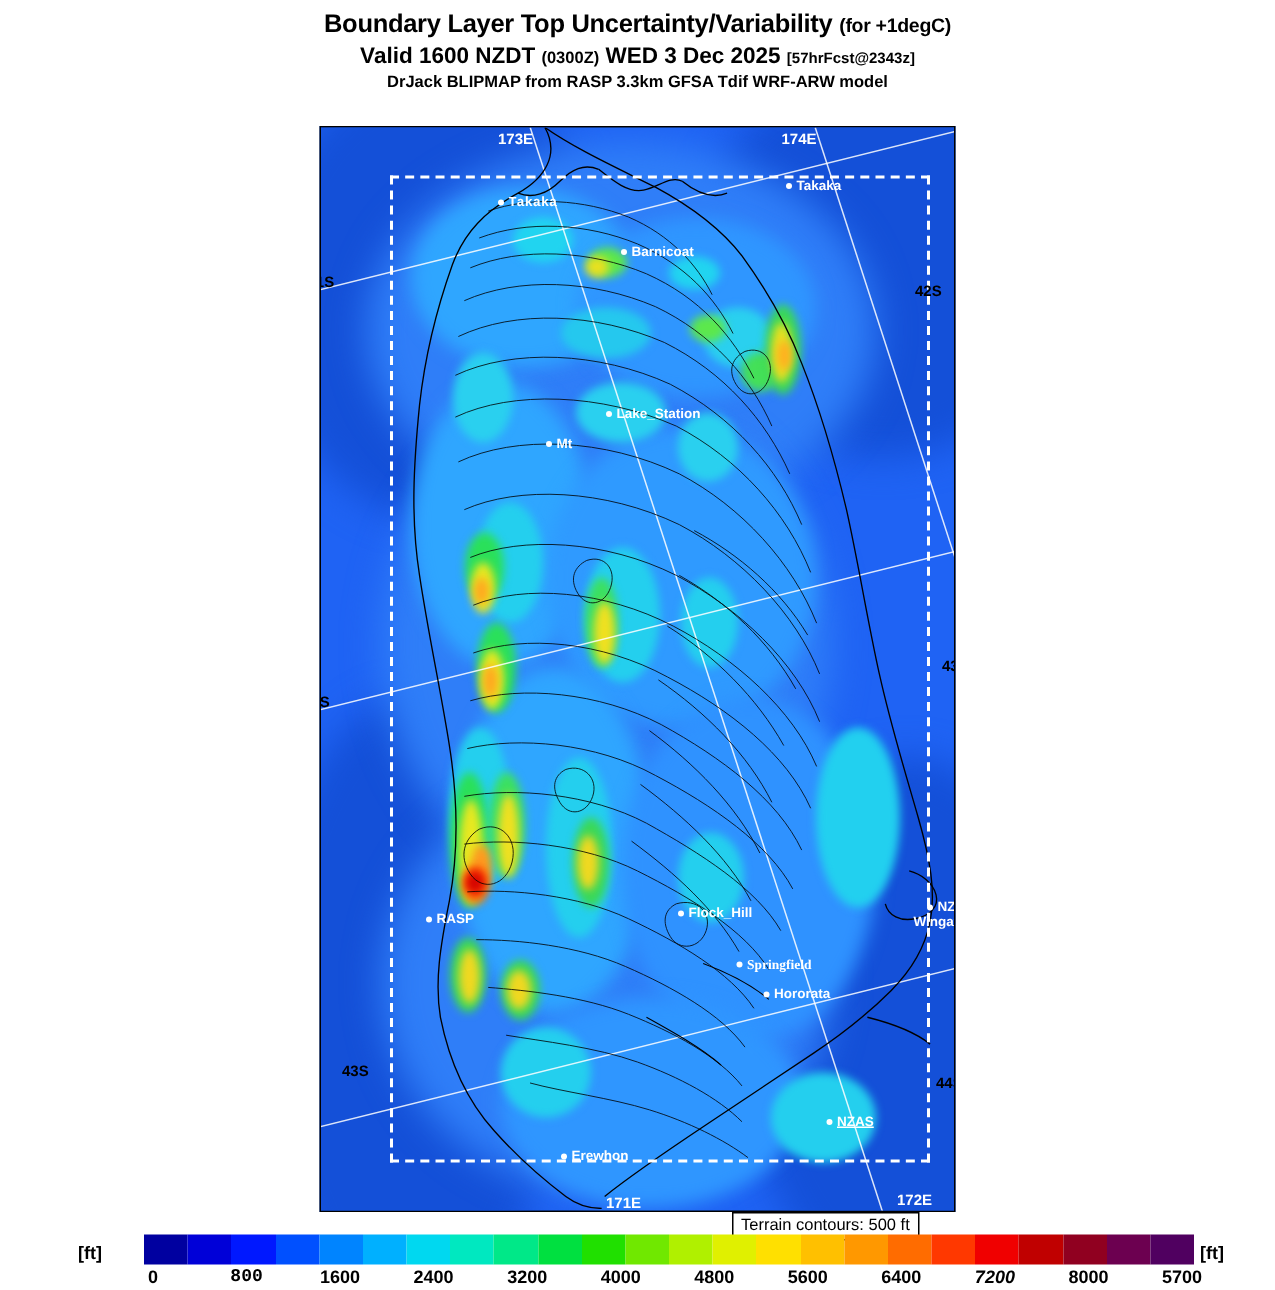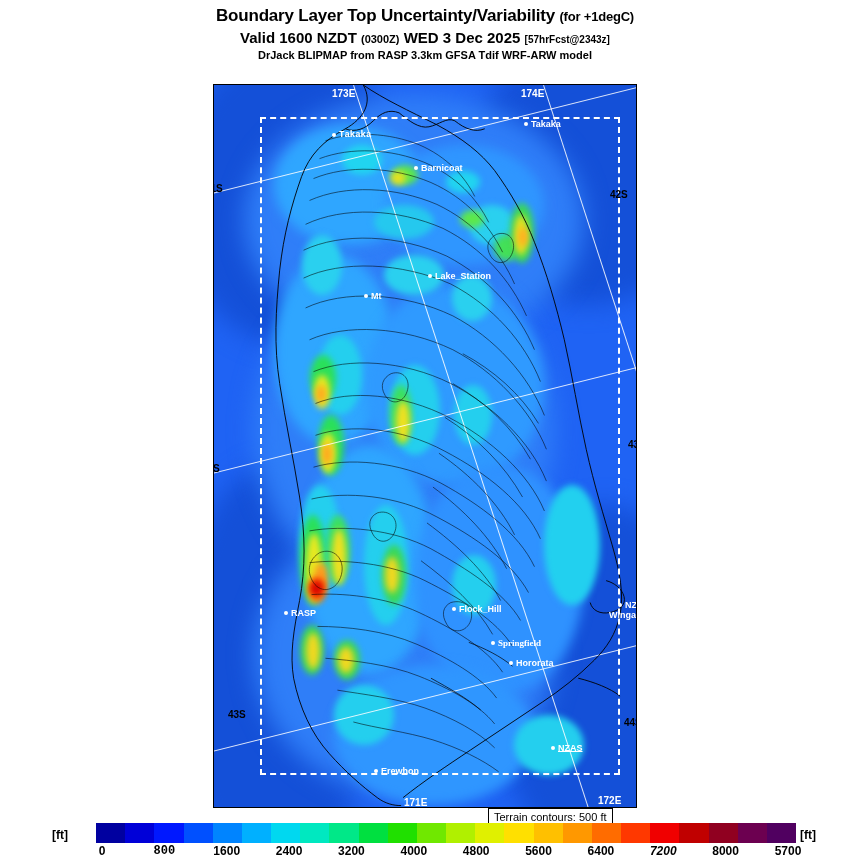--- a/index.html
+++ b/index.html
@@ -278,21 +278,21 @@
 
   <div class="city" style="left:118px;top:45px;font-family:Liberation Mono, monospace;">
     <span class="dot"></span><span class="nm">Takaka</span>
   </div>
   <div class="city" style="left:310px;top:33px;">
     <span class="dot"></span><span class="nm">Takaka</span>
   </div>
   <div class="city" style="left:200px;top:67px;margin-top:10px;">
     <span class="dot"></span><span class="nm">Barnicoat</span>
   </div>
-  <div class="city" style="left:190px;top:185px;margin-left:24px;">
+  <div class="city" style="left:190px;top:185px;">
     <span class="dot"></span><span class="nm">Lake_Station</span>
   </div>
   <div class="city" style="left:150px;top:205px;">
     <span class="dot"></span><span class="nm">Mt</span>
   </div>
   <div class="city" style="left:238px;top:518px;">
     <span class="dot"></span><span class="nm">Flock_Hill</span>
   </div>
   <div class="city" style="left:70px;top:522px;">
     <span class="dot"></span><span class="nm">RASP</span>

